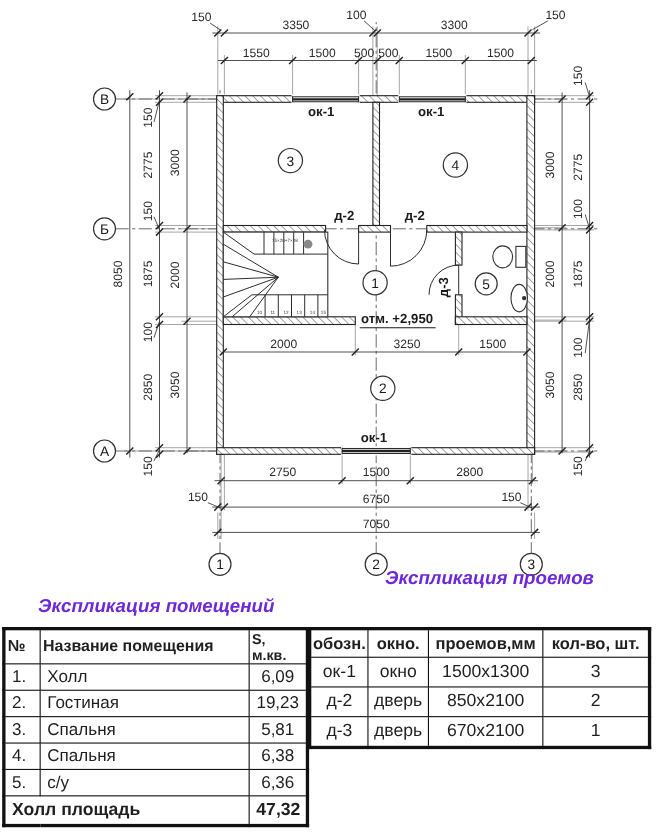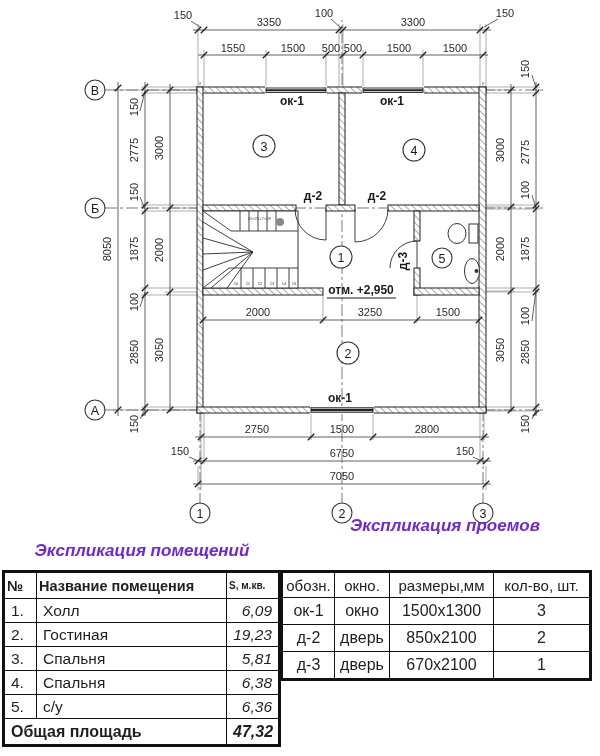--- a/index.html
+++ b/index.html
@@ -18,24 +18,24 @@
   .roomc{fill:#fff;stroke:#333;stroke-width:1.1;}
   .winln{stroke:#222;fill:none;}
   .title{position:absolute;font-size:17px;font-weight:bold;font-style:italic;text-align:center;color:#6d28d9;}
   table{border-collapse:collapse;table-layout:fixed;position:absolute;background:#fff;}
   table,td,th{border:1.6px solid #111;}
   table{border:3px solid #111;}
   .tblL{left:2px;top:570px;width:276px;}
   .tblL th{font-size:14.5px;font-weight:bold;height:25px;text-align:left;padding:0 2px;}
   .tblL td{font-size:15.5px;height:23px;padding:0 6px;}
   .tblL .num{text-align:left;}
-  .tblL .val{text-align:right;font-style:italic;}
+  .tblL .val{text-align:center;}
   .tblL .foot td{font-weight:bold;font-size:16px;height:25px;}
   .tblR{left:280px;top:570px;width:312px;}
-  .tblR th{font-size:15px;font-weight:normal;height:24px;text-align:center;padding:0 1px;}
+  .tblR th{font-size:15px;font-weight:bold;height:24px;text-align:center;padding:0 1px;}
   .tblR td{font-size:16px;height:24px;text-align:center;}
 </style>
 </head>
 <body>
 
 <div style="position:absolute;left:0;top:0;margin-left:43px;">
 <svg width="600" height="538" viewBox="0 0 600 538">
   <defs>
     <pattern id="hatch" width="5" height="5" patternUnits="userSpaceOnUse" patternTransform="rotate(-45)">
       <rect width="5" height="5" fill="#fff"></rect>
@@ -263,21 +263,21 @@
 <table class="tblL">
   <colgroup>
       <col style="width:33px">
       <col style="width:190px">
       <col style="width:53px">
     </colgroup>
   <tbody>
       <tr>
     <th>№</th>
     <th>Название помещения</th>
-    <th style="font-size:10px;">S, м.кв.</th>
+    <th style="font-size:13px;">S, м.кв.</th>
   </tr>
   <tr>
     <td class="num">1.</td>
     <td>Холл</td>
     <td class="val">6,09</td>
   </tr>
   <tr>
     <td class="num">2.</td>
     <td>Гостиная</td>
     <td class="val">19,23</td>
@@ -291,39 +291,39 @@
     <td class="num">4.</td>
     <td>Спальня</td>
     <td class="val">6,38</td>
   </tr>
   <tr>
     <td class="num">5.</td>
     <td>с/у</td>
     <td class="val">6,36</td>
   </tr>
   <tr class="foot">
-    <td colspan="2">Общая площадь</td>
+    <td colspan="2">Холл площадь</td>
     <td class="val">47,32</td>
   </tr>
 </tbody>
   </table>
 
 <div class="title" style="left:300px;top:516px;width:290px;">Экспликация проемов</div>
 <table class="tblR">
   <colgroup>
       <col style="width:53px">
       <col style="width:55px">
       <col style="width:104px">
       <col style="width:97px">
     </colgroup>
   <tbody>
       <tr>
     <th>обозн.</th>
     <th>окно.</th>
-    <th>размеры,мм</th>
+    <th>проемов,мм</th>
     <th>кол-во, шт.</th>
   </tr>
   <tr>
     <td>ок-1</td>
     <td>окно</td>
     <td>1500х1300</td>
     <td>3</td>
   </tr>
   <tr>
     <td>д-2</td>

